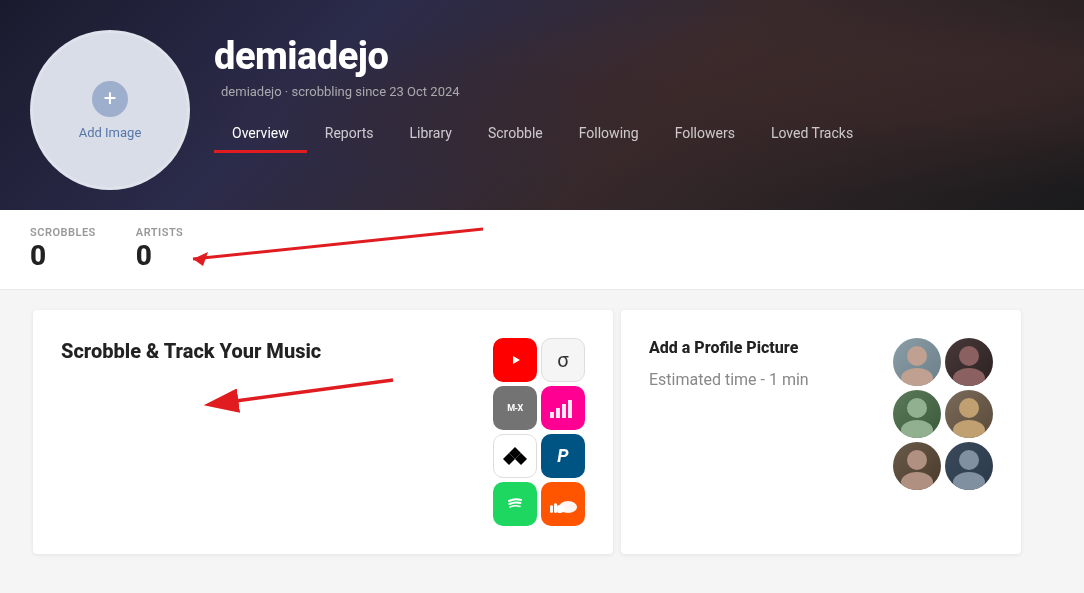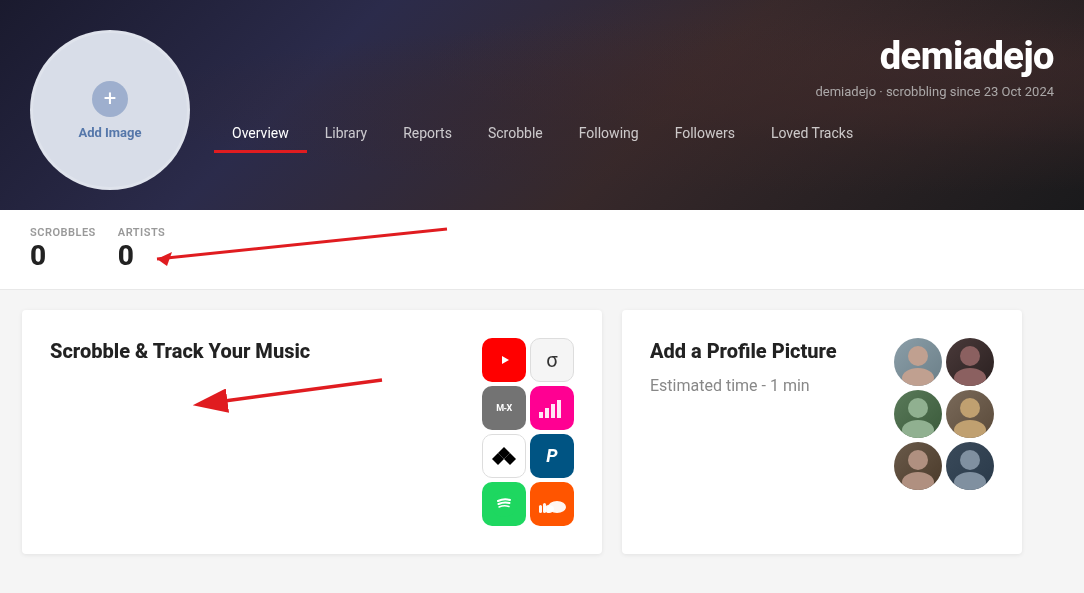--- a/index.html
+++ b/index.html
@@ -63,28 +63,27 @@
       display: flex;
       align-items: center;
       justify-content: center;
       color: #fff;
       font-size: 22px;
       margin-bottom: 8px;
     }
     .avatar-label {
       font-size: 13px;
       color: #5577aa;
-      font-weight: 700;
+      font-weight: 400;
     }
 
     
     .profile-info {
       flex: 1;
       padding-top: 16px;
-      text-align: right;
     }
     .profile-username {
       font-size: 38px;
       font-weight: 800;
       color: #ffffff;
       letter-spacing: -0.5px;
       line-height: 1.1;
     }
     .profile-subtitle {
       font-size: 13px;
@@ -124,21 +123,21 @@
       height: 3px;
       background: #e01c20;
     }
 
     
     .stats-row {
       background: #ffffff;
       display: flex;
       align-items: center;
       padding: 16px 30px;
-      gap: 22px;
+      gap: 40px;
       border-bottom: 1px solid #e8e8e8;
     }
     .stat-item {
       display: flex;
       flex-direction: column;
       align-items: flex-start;
     }
     .stat-label {
       font-size: 11px;
       color: #999;
@@ -148,23 +147,23 @@
     }
     .stat-value {
       font-size: 28px;
       font-weight: 800;
       color: #222;
       line-height: 1.2;
     }
 
     
     .main-content {
-      padding: 20px 22px;
-      display: flex;
-      gap: 20px;
+      padding: 20px 33px;
+      display: flex;
+      gap: 8px;
       flex-wrap: wrap;
     }
 
     
     .card {
       background: #ffffff;
       border-radius: 4px;
       overflow: hidden;
       box-shadow: 0 1px 4px rgba(0,0,0,0.08);
     }
@@ -229,21 +228,21 @@
       max-width: 400px;
       padding: 28px;
       display: flex;
       align-items: flex-start;
       gap: 20px;
     }
     .profile-pic-content {
       flex: 1;
     }
     .profile-pic-title {
-      font-size: 20px;
+      font-size: 16px;
       font-weight: 800;
       color: #222;
       line-height: 1.3;
       margin-bottom: 12px;
     }
     .profile-pic-subtitle {
       font-size: 16px;
       color: #888;
     }
 
@@ -280,22 +279,22 @@
       </div>
       <span class="avatar-label">Add Image</span>
     </div>
 
     <div class="profile-info">
       <h1 class="profile-username">demiadejo</h1>
       <p class="profile-subtitle">demiadejo · scrobbling since 23 Oct 2024</p>
 
       <nav class="profile-nav">
         <a class="nav-tab active">Overview</a>
+        <a class="nav-tab">Reports</a>
         <a class="nav-tab">Library</a>
-        <a class="nav-tab">Reports</a>
         <a class="nav-tab">Scrobble</a>
         <a class="nav-tab">Following</a>
         <a class="nav-tab">Followers</a>
         <a class="nav-tab">Loved Tracks</a>
       </nav>
     </div>
   </div>
 </div>
 
 <div class="stats-row">

